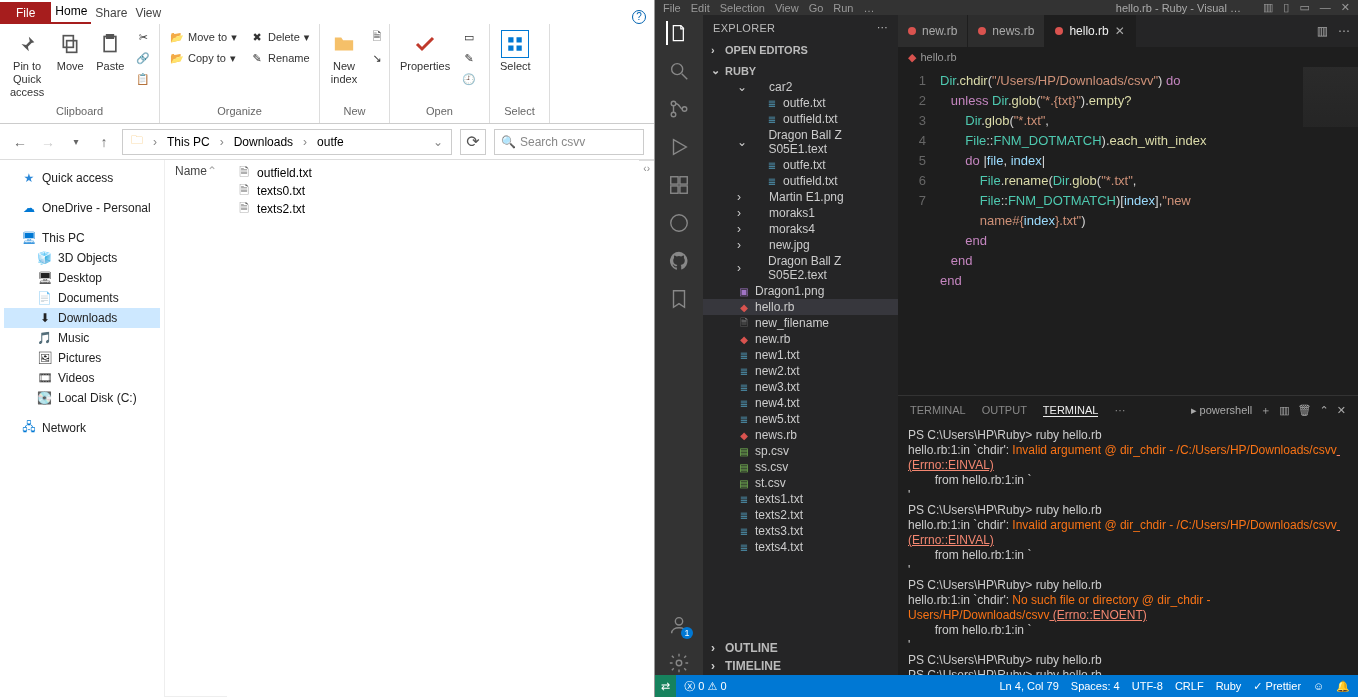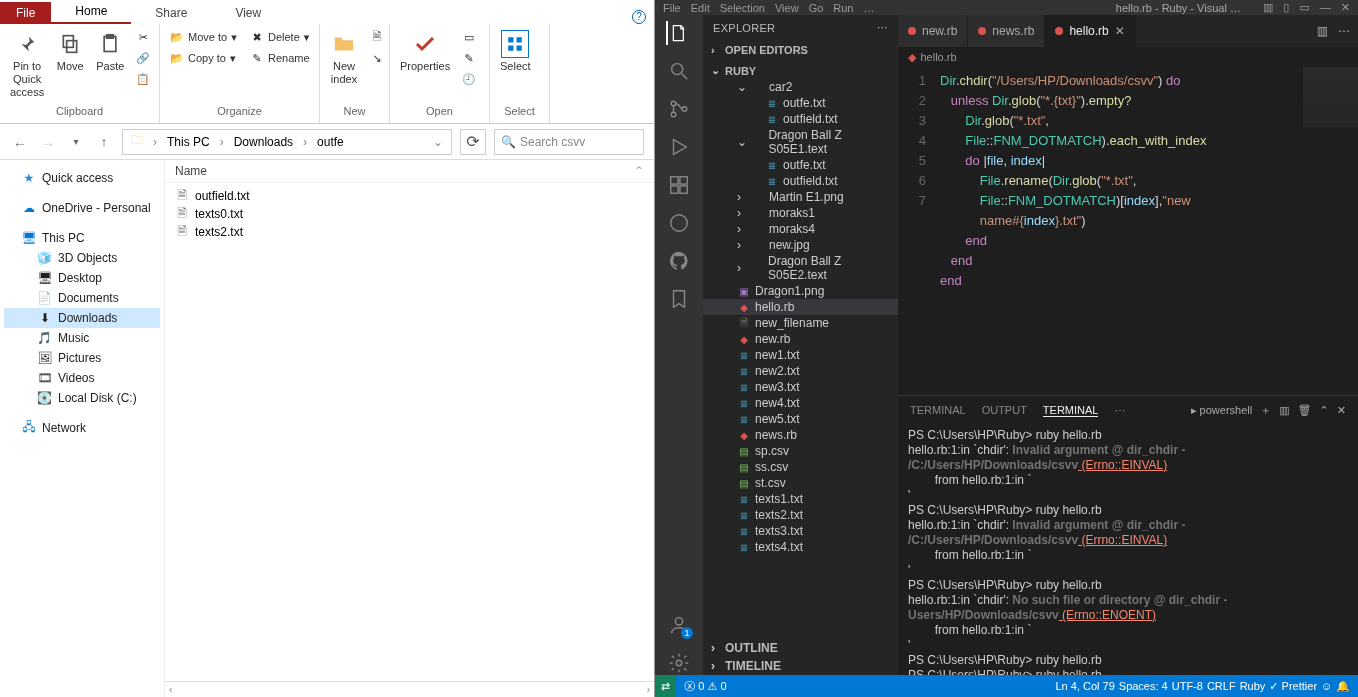--- a/index.html
+++ b/index.html
@@ -1,21 +1,21 @@
 <!DOCTYPE html>
 <html><head>
 <meta charset="utf-8">
 <style>
 *{box-sizing:border-box;margin:0;padding:0;font-family:"Segoe UI",Arial,sans-serif}
 body{width:1358px;height:697px;display:flex;overflow:hidden;background:#fff}
 
 .fe{width:655px;height:697px;display:flex;flex-direction:column;border-right:1px solid #999}
 .fe-titletabs{height:24px;display:flex;align-items:flex-end;background:#fff;font-size:12px}
 .fe-filetab{background:#a61d1d;color:#fff;padding:4px 16px}
-.fe-tab{padding:4px 24px;color:#444}
+.fe-tab{padding:4px 4px;color:#444}
 .fe-tab.active{border-bottom:2px solid #a61d1d;color:#000}
 .fe-help{margin-left:auto;margin-right:8px;color:#0063b1;border:1px solid #0063b1;width:14px;height:14px;border-radius:50%;font-size:10px;line-height:12px;text-align:center}
 .ribbon{height:100px;display:flex;border-bottom:1px solid #ccc;background:#fff}
 .rgrp{display:flex;flex-direction:column;justify-content:space-between;border-right:1px solid #ddd;padding:4px 6px}
 .rgrp-row{display:flex;gap:4px;align-items:flex-start}
 .rbig{display:flex;flex-direction:column;align-items:center;font-size:11px;color:#333;padding:2px 4px;text-align:center;line-height:1.2}
 .ricon{width:28px;height:28px;display:flex;align-items:center;justify-content:center;margin-bottom:2px}
 .rsmall{font-size:11px;color:#333;display:flex;align-items:center;gap:4px;padding:2px 4px}
 .rsmico{width:14px;height:14px;display:inline-flex;align-items:center;justify-content:center}
 .rgrp-label{font-size:11px;color:#666;text-align:center;padding:2px 0}
@@ -26,21 +26,21 @@
 .crumbs .sep{color:#888}
 .refresh{border:1px solid #ccc;width:26px;height:26px;display:flex;align-items:center;justify-content:center;color:#555}
 .search{border:1px solid #ccc;height:26px;width:150px;display:flex;align-items:center;padding:0 6px;font-size:12px;color:#888;gap:4px}
 .fe-body{flex:1;display:flex;overflow:hidden}
 .navpane{width:165px;border-right:1px solid #eee;padding:8px 4px;font-size:12px}
 .np-item{display:flex;align-items:center;gap:6px;padding:3px 6px 3px 18px;color:#222}
 .np-item.ind{padding-left:34px}
 .np-item.sel{background:#cde8ff}
 .np-ico{width:14px;height:14px;display:inline-flex;align-items:center;justify-content:center}
 .np-group{margin-bottom:10px}
-.filepane{flex:1;display:flex;flex-direction:column}
+.filepane{flex:1;display:flex;flex-direction:row}
 .filehdr{display:flex;font-size:12px;color:#444;border-bottom:1px solid #eee;padding:4px 10px}
 .filehdr .col{flex:1}
 .filelist{padding:4px 0;font-size:12px}
 .frow{display:flex;align-items:center;gap:6px;padding:2px 10px}
 .fico{width:14px;height:14px;color:#666;display:flex;align-items:center;justify-content:center}
 .preview{width:185px;border-left:1px solid #eee;display:flex;align-items:center;justify-content:center;font-size:12px;color:#888;text-align:center;padding:0 8px}
 .fe-status{height:24px;border-top:1px solid #ddd;display:flex;align-items:center;font-size:11px;padding:0 8px;color:#444}
 .fe-status .right{margin-left:auto;display:flex;gap:2px}
 .viewbtn{width:20px;height:16px;border:1px solid #aaa;display:flex;align-items:center;justify-content:center}
 .viewbtn.active{background:#cde8ff}
@@ -79,24 +79,24 @@
 .gutter{width:36px;text-align:right;color:#666;padding:4px 8px 0 0;line-height:20px}
 .codelines{flex:1;padding:4px 0 0 6px;line-height:20px;white-space:pre;color:#d4d4d4}
 .k-const{color:#4ec9b0}.k-id{color:#9cdcfe}.k-str{color:#ce9178}.k-kw{color:#c586c0}.k-fn{color:#dcdcaa}
 .minimap{position:absolute;top:0;right:0;width:55px;height:60px;background:linear-gradient(#333,#2a2a2a);opacity:.6}
 .terminal{height:280px;border-top:1px solid #333;display:flex;flex-direction:column;background:#1e1e1e}
 .termtabs{height:28px;display:flex;align-items:center;padding:0 12px;gap:16px;font-size:11px;color:#888}
 .termtabs .tt.active{color:#eee;border-bottom:1px solid #eee}
 .termtabs .tright{margin-left:auto;display:flex;align-items:center;gap:8px;color:#aaa}
 .termbody{flex:1;font-family:Consolas,monospace;font-size:12px;line-height:15px;padding:4px 10px;color:#ccc;overflow:hidden;white-space:pre-wrap}
 .termbody .err{color:#f48771;text-decoration:underline}
-.termbody .bold{color:#737373;font-weight:700}
+.termbody .bold{color:#f97316;font-weight:400}
 .statusbar{height:22px;background:#0078d4;color:#fff;display:flex;align-items:center;font-size:11px;padding:0 8px;gap:10px}
 .statusbar .sleft{display:flex;align-items:center;gap:8px}
-.statusbar .sright{margin-left:auto;display:flex;align-items:center;gap:4px}
+.statusbar .sright{margin-left:auto;display:flex;align-items:center;gap:12px}
 .sbadge{background:#16825d;padding:0 6px;margin-left:-8px;height:22px;display:flex;align-items:center}
 
 
 svg{display:block}
 </style>
 </head>
 <body>
 
 <div class="fe">
   <div class="fe-titletabs">

